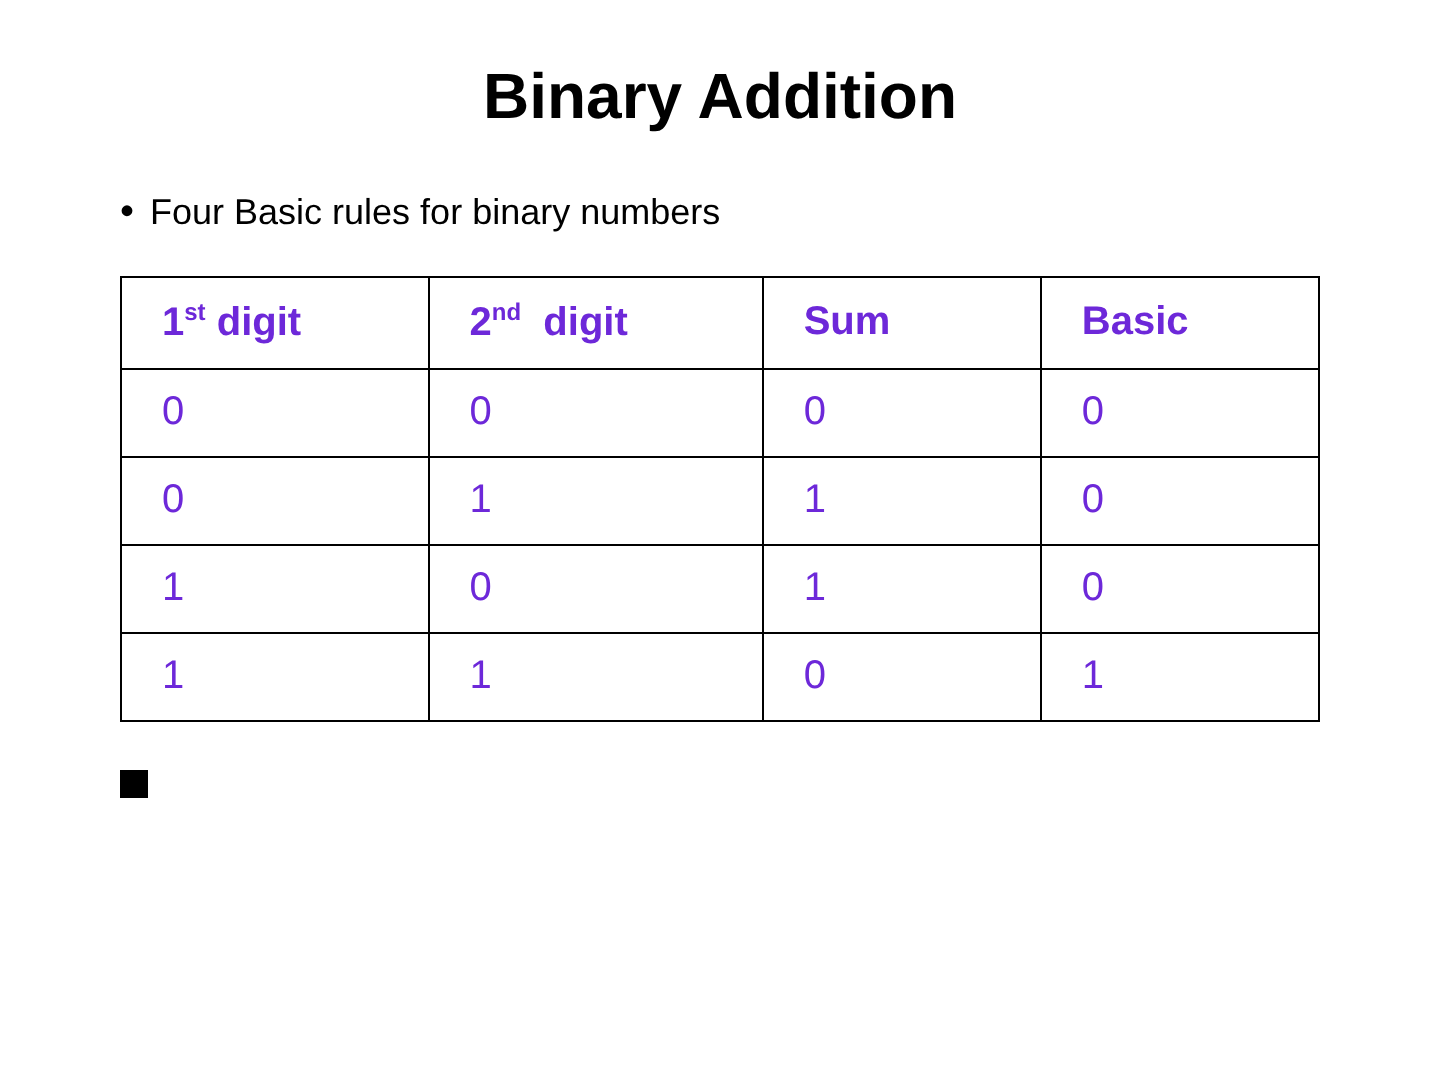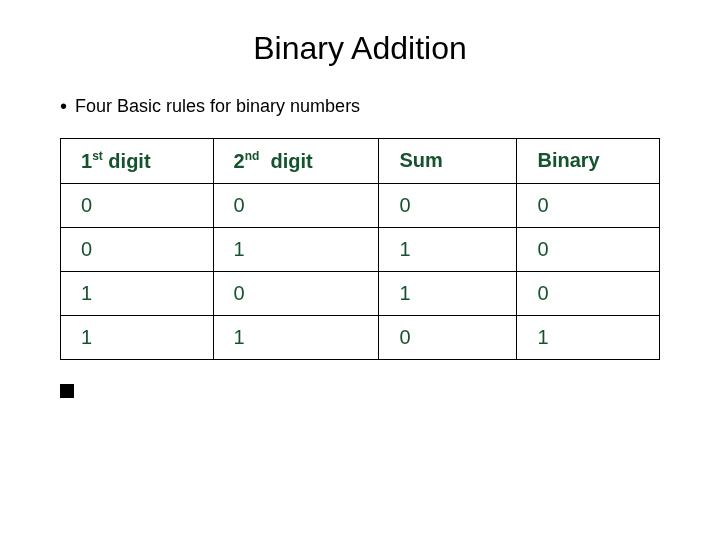--- a/index.html
+++ b/index.html
@@ -14,21 +14,21 @@
       background: #ffffff;
       font-family: Arial, sans-serif;
       display: flex;
       flex-direction: column;
       align-items: center;
       padding: 30px 60px;
     }
 
     .page-title {
       font-size: 32px;
-      font-weight: normal;
+      font-weight: bold;
       color: #000;
       margin-bottom: 28px;
       align-self: center;
     }
 
     .bullet-point {
       width: 100%;
       font-size: 18px;
       color: #000;
       margin-bottom: 20px;
@@ -49,21 +49,21 @@
 
     table {
       border-collapse: collapse;
       width: 100%;
     }
 
     table td, table th {
       border: 1px solid #000;
       padding: 10px 20px;
       font-size: 20px;
-      color: #14532d;
+      color: #6d28d9;
       min-width: 100px;
     }
 
     table thead td {
       font-weight: bold;
       background: #fff;
     }
 
     table tbody td {
       font-weight: normal;
@@ -101,21 +101,21 @@
   <table>
     <thead>
       <tr>
         <td>
           1<sup>st</sup> digit
         </td>
         <td>
           2<sup>nd</sup>&nbsp; digit
         </td>
         <td>Sum</td>
-        <td>Binary</td>
+        <td>Basic</td>
       </tr>
     </thead>
     <tbody id="table-body">
     <tr>
           <td>0</td>
           <td>0</td>
           <td>0</td>
           <td>0</td>
         </tr>
         <tr>

